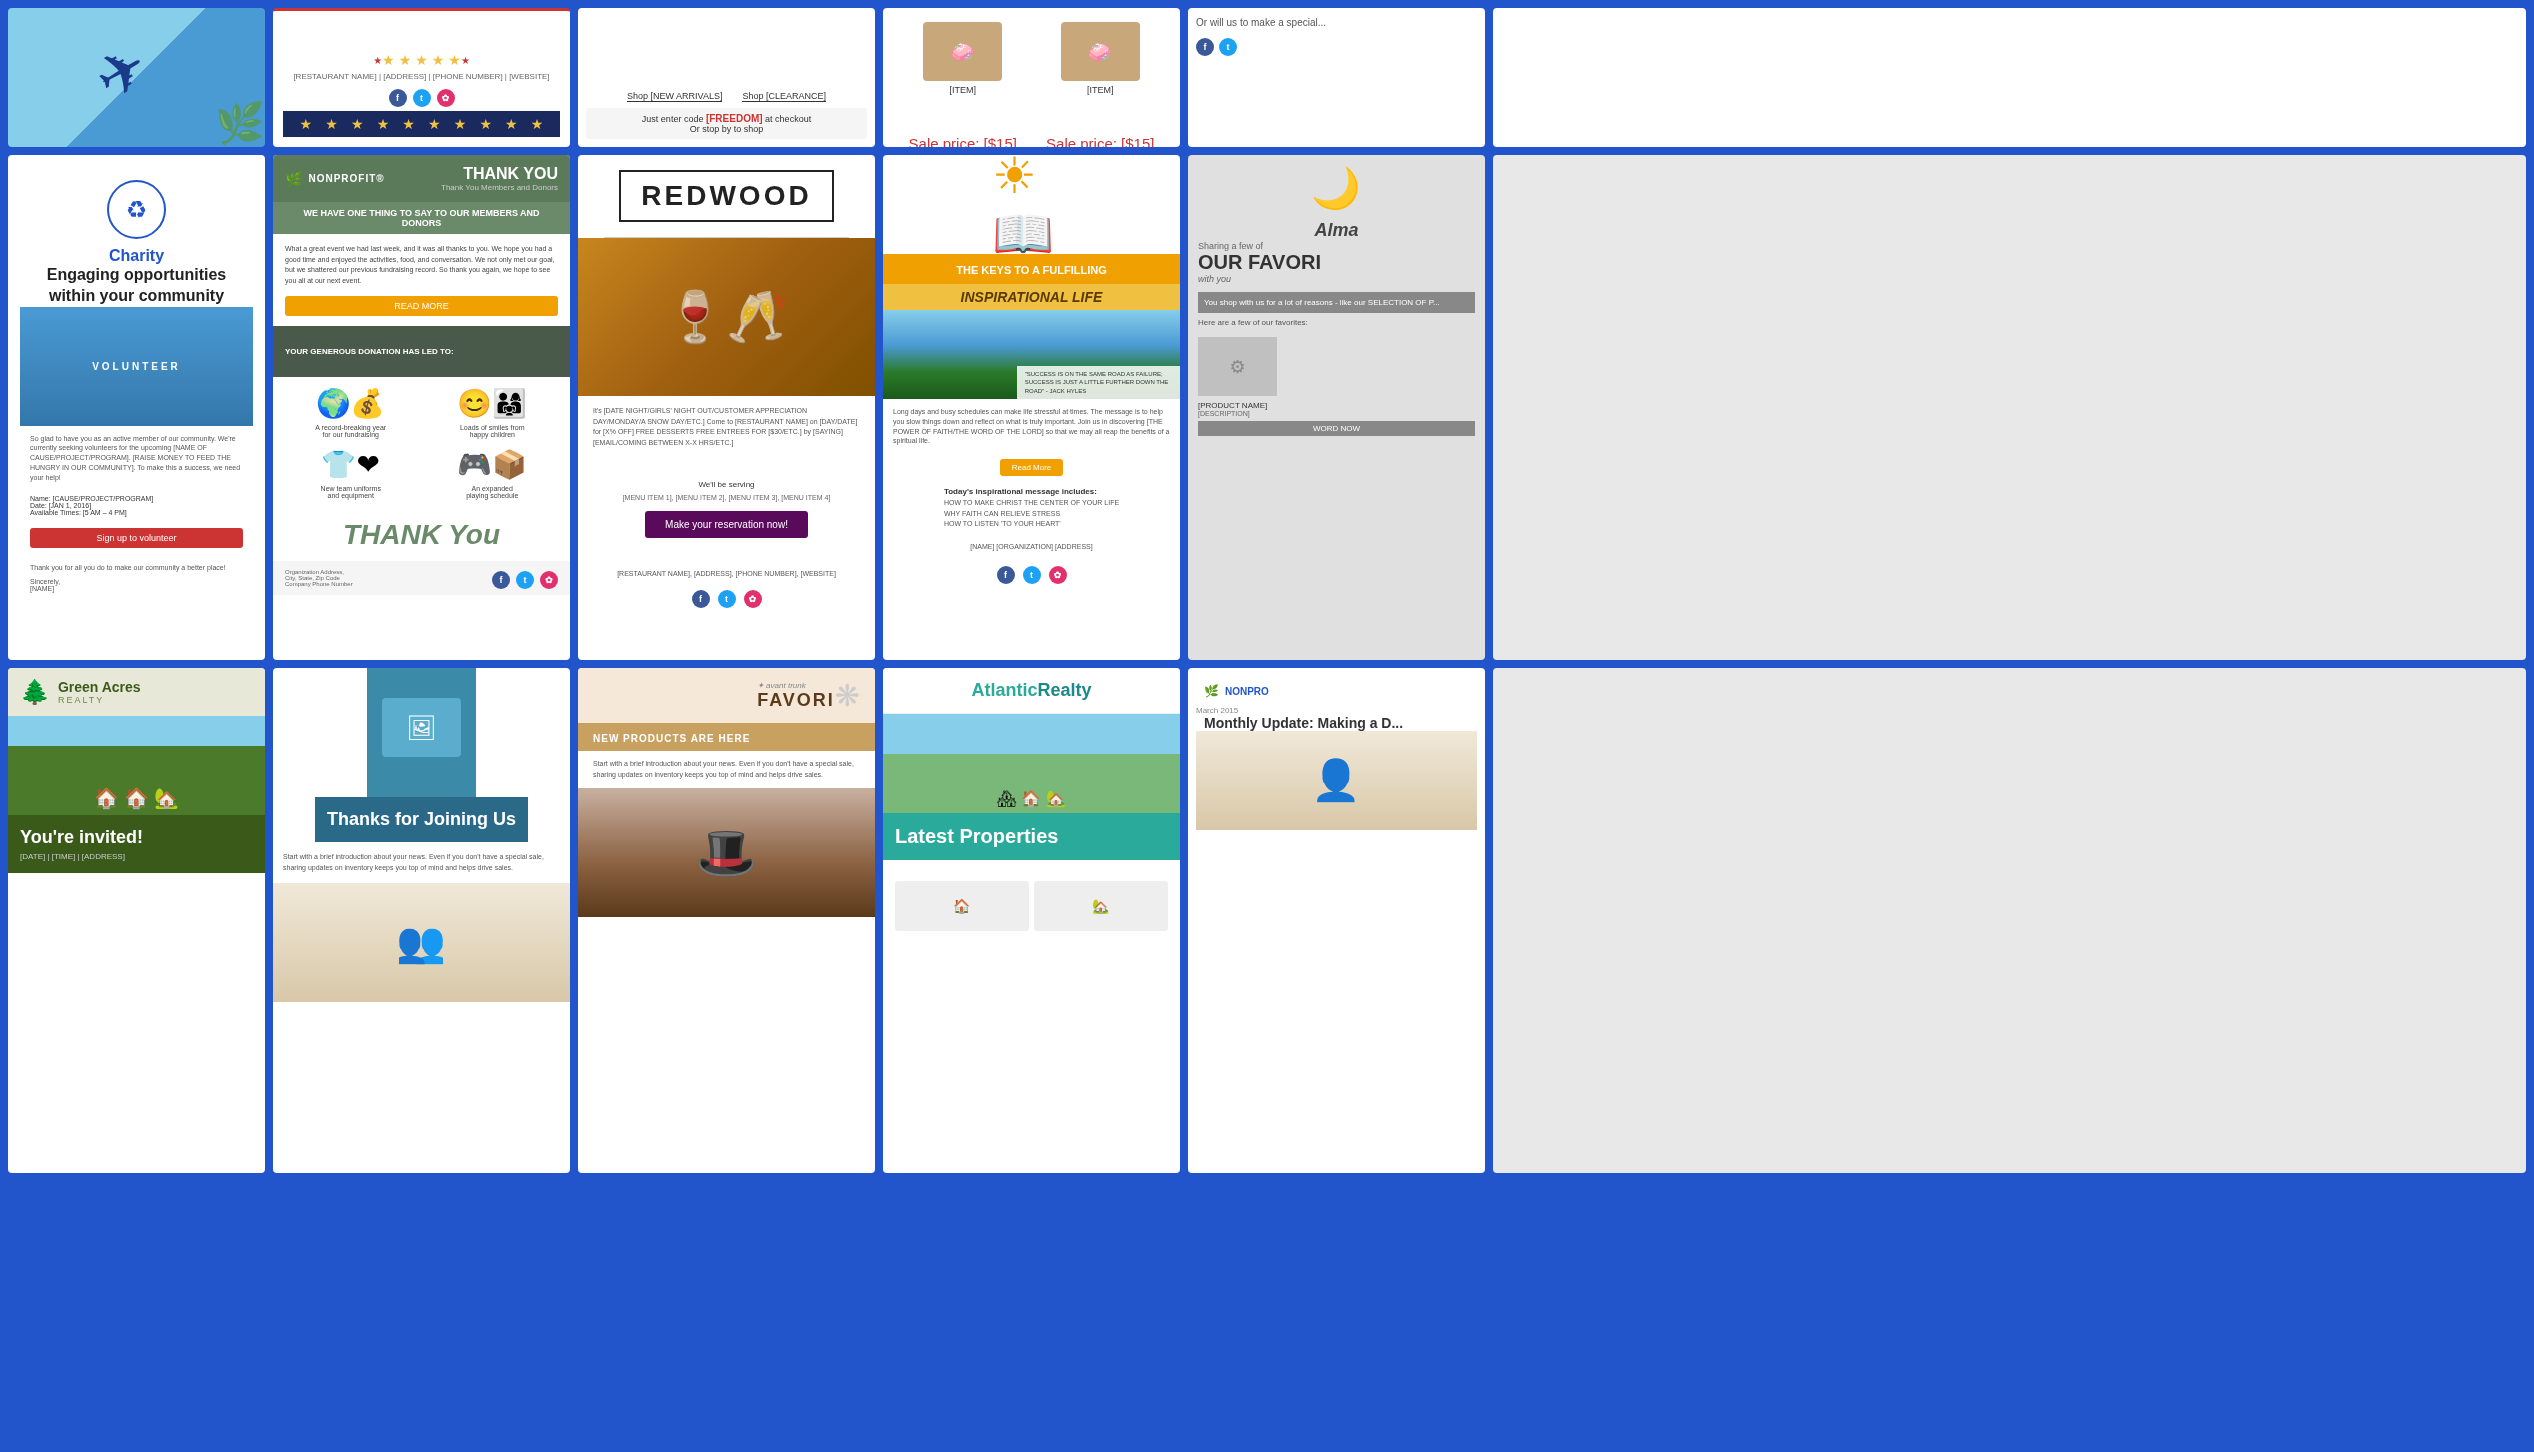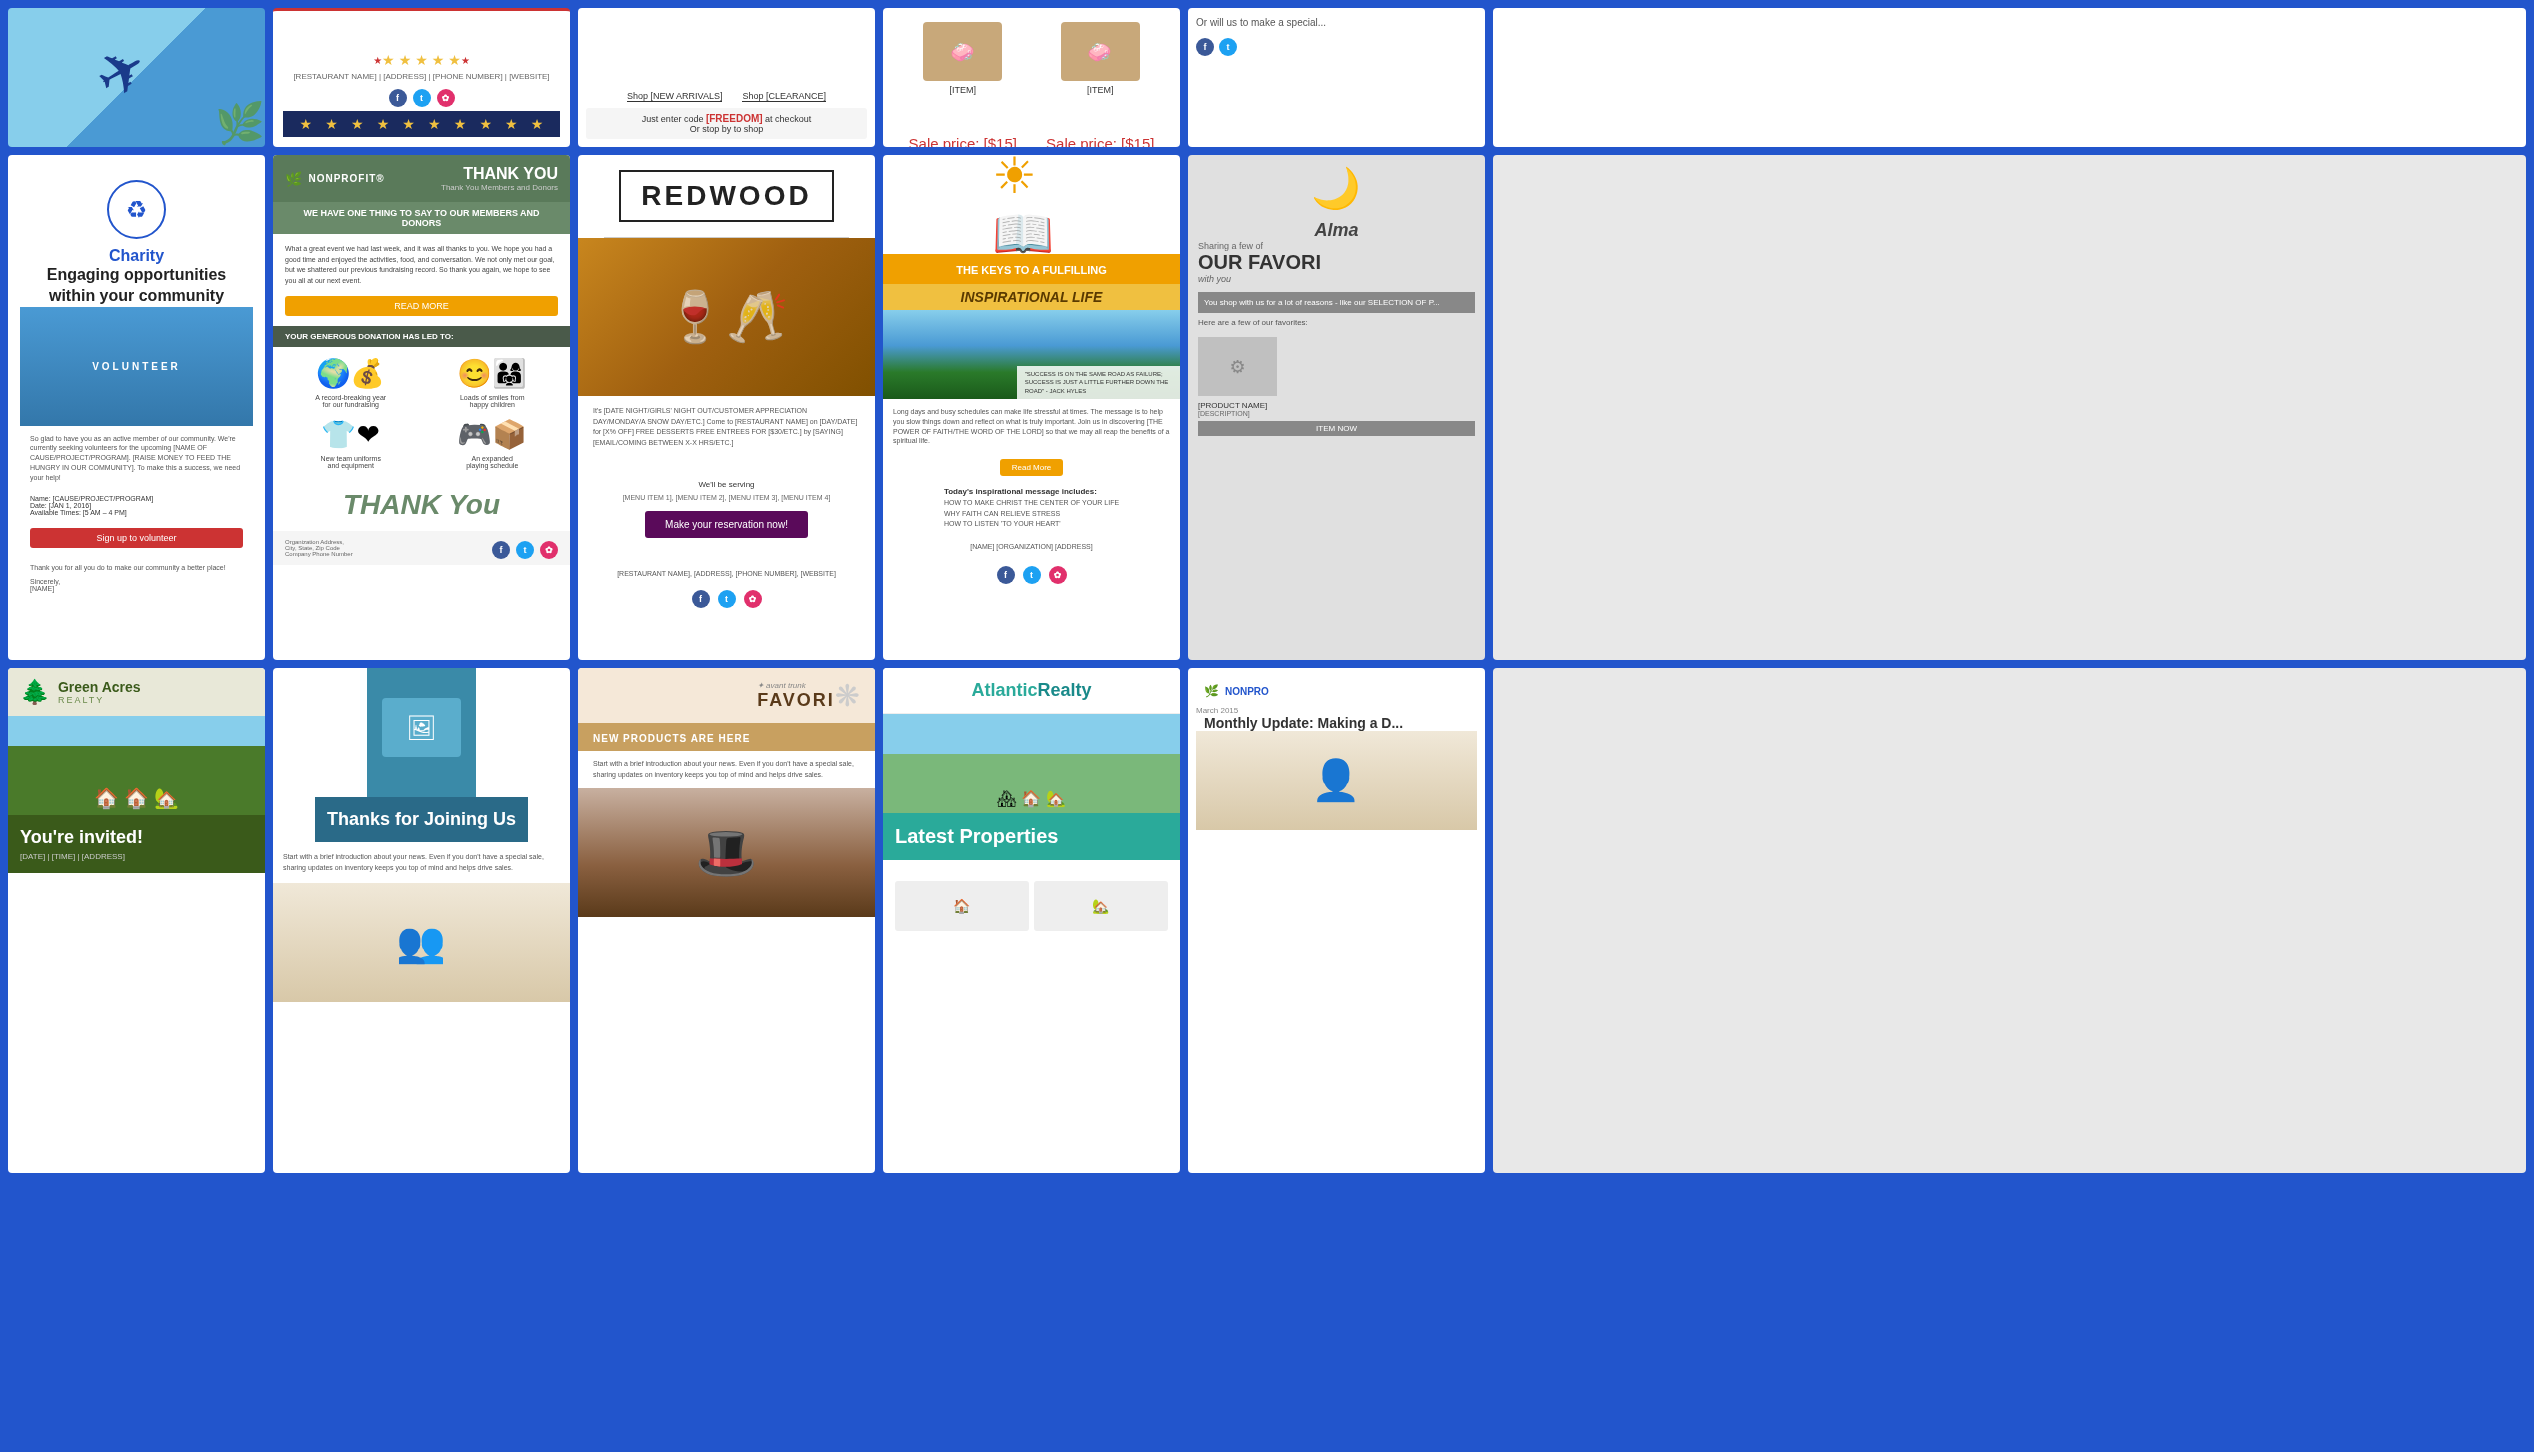--- a/index.html
+++ b/index.html
@@ -181,21 +181,21 @@
     }
     .nonprofit-body {
       padding: 10px 12px; font-size: 7px; color: #444; line-height: 1.5;
     }
     .read-more-btn {
       background: #f0a000; color: #fff; border: none;
       padding: 5px 12px; border-radius: 3px; font-size: 9px;
       margin: 0 12px 10px; cursor: pointer;
     }
     .donation-banner {
-      background: #4a5a4a; padding: 6px 12px;
+      background: #4a5a4a; padding: 21px 12px;
       color: #fff; font-size: 8px; font-weight: bold;
     }
     .icons-grid {
       display: grid; grid-template-columns: 1fr 1fr; gap: 10px;
       padding: 10px 12px;
     }
     .icon-item {
       display: flex; flex-direction: column; align-items: center;
     }
     .icon-symbol { font-size: 28px; margin-bottom: 4px; }
@@ -653,21 +653,21 @@
     <div class="sharing-text">Sharing a few of</div>
     <div class="our-fav-text">OUR FAVORI</div>
     <div class="with-you-text">with you</div>
     <div class="grey-bar">
       <div class="grey-bar-text">You shop with us for a lot of reasons - like our SELECTION OF P...</div>
     </div>
     <div class="here-are-text">Here are a few of our favorites:</div>
     <div class="product-img-small">⚙</div>
     <div class="product-name-small">[PRODUCT NAME]</div>
     <div class="product-desc-small">[DESCRIPTION]</div>
-    <button class="shop-now-btn">ITEM NOW</button>
+    <button class="shop-now-btn">WORD NOW</button>
   </div>
 
   <div class="card grid-cell" style="background:#e8e8e8;overflow:hidden;"></div>
 
   <div class="card card-r3c1 grid-cell">
     <div class="green-acres-header">
       <span class="tree-icon">🌲</span>
       <div>
         <div class="green-acres-title">Green Acres</div>
         <div style="font-size:9px;color:#6a8a4a;letter-spacing:2px;">REALTY</div>

